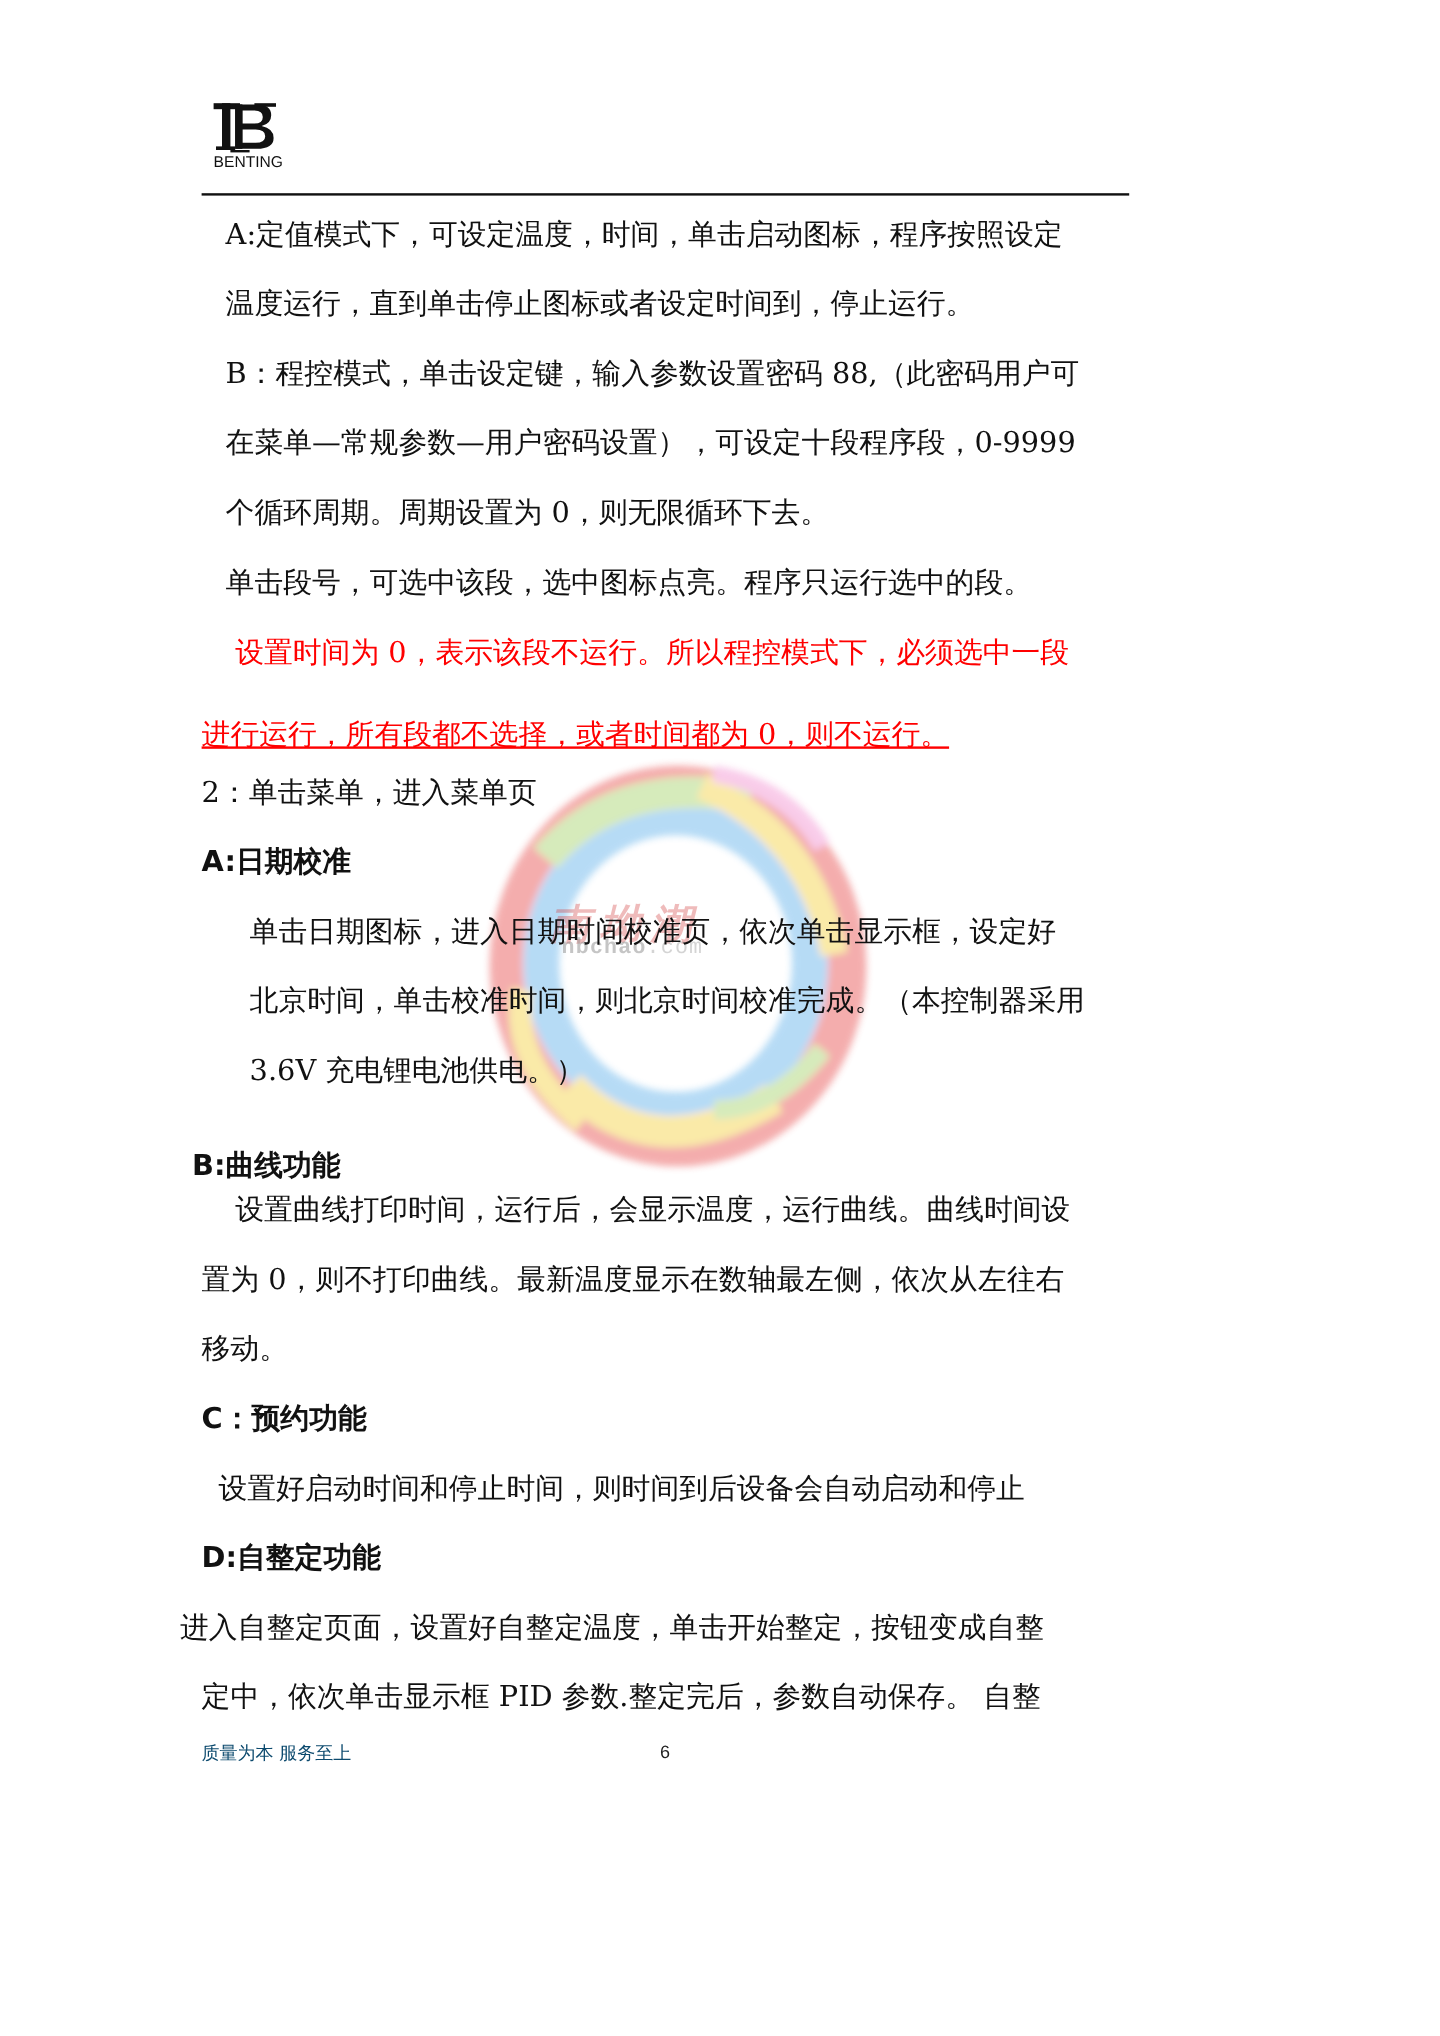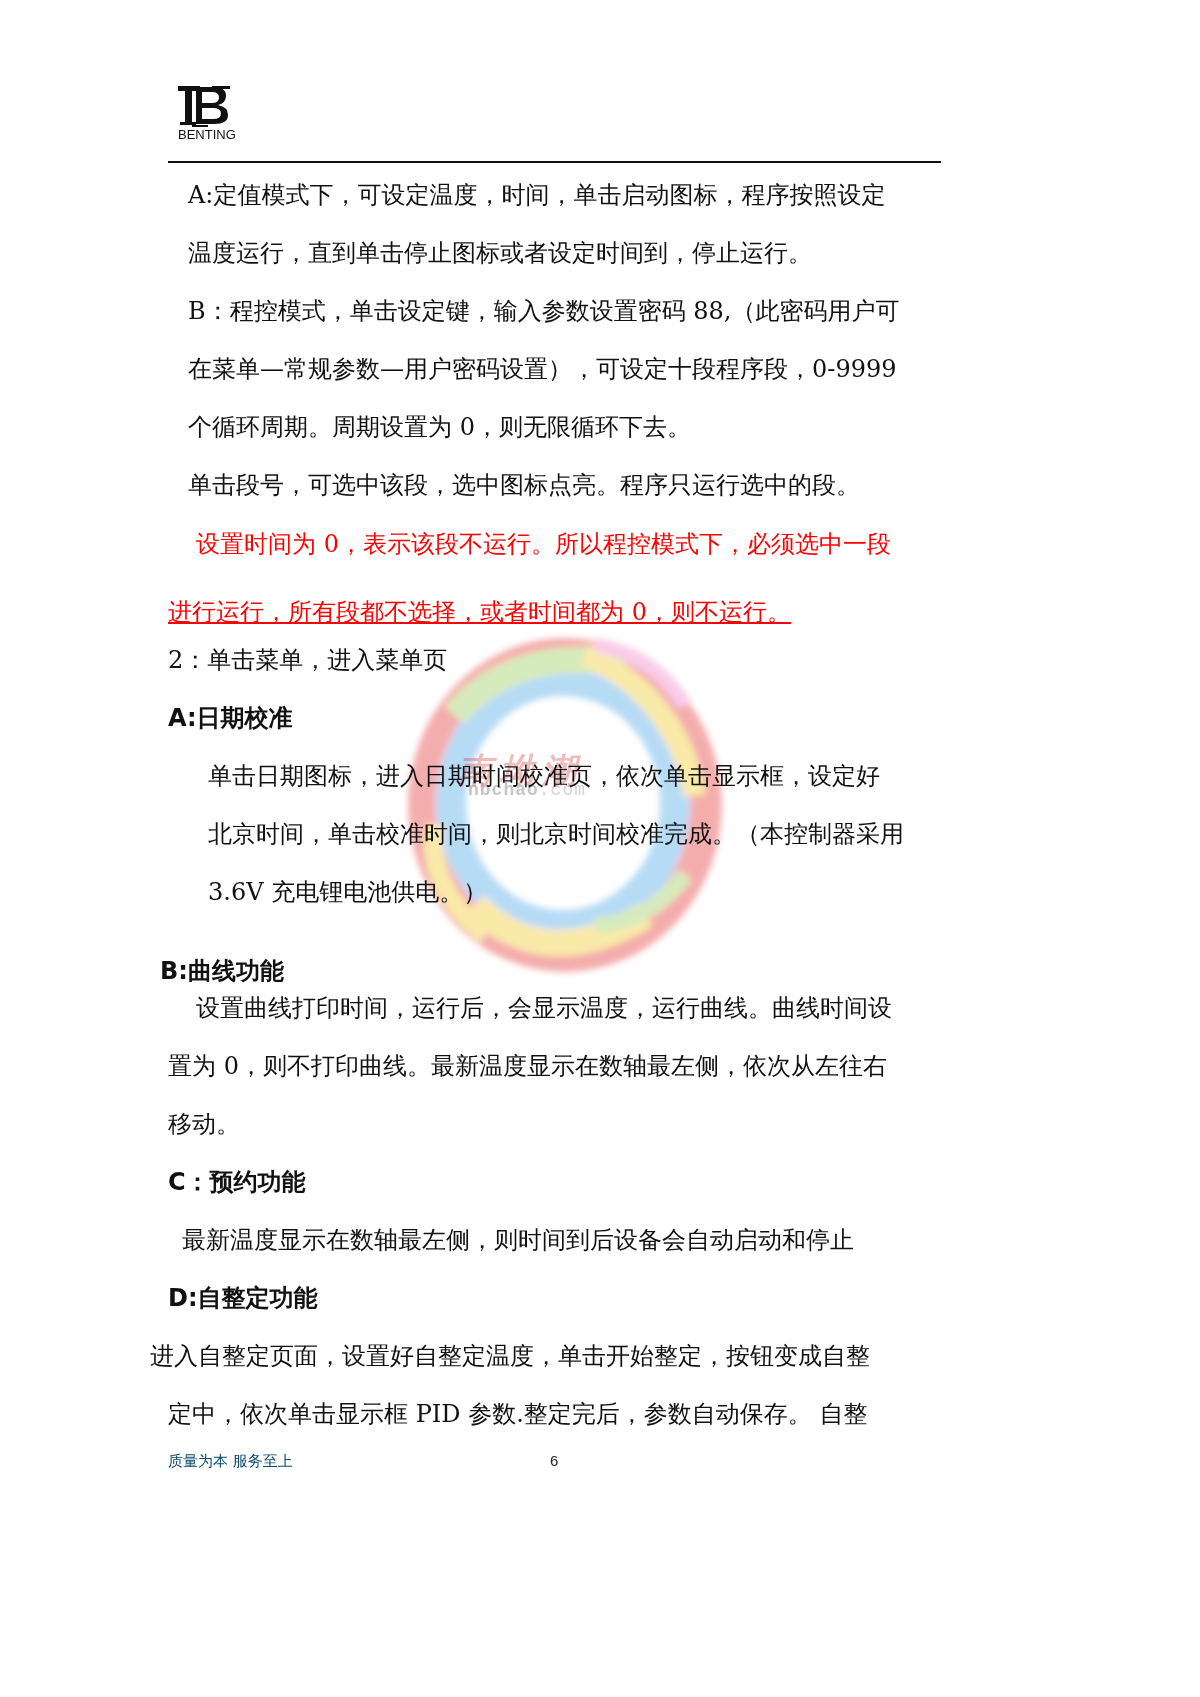--- a/index.html
+++ b/index.html
@@ -90,21 +90,21 @@
   <div class="line" style="left:208px; top:761px;">单击日期图标，进入日期时间校准页，依次单击显示框，设定好</div>
   <div class="line" style="left:208px; top:819px;">北京时间，单击校准时间，则北京时间校准完成。（本控制器采用</div>
   <div class="line" style="left:208px; top:877px;">3.6V 充电锂电池供电。）</div>
 
   <div class="line head" style="left:160px; top:935px;margin-top:21px;">B:曲线功能</div>
   <div class="line" style="left:196px; top:993px;">设置曲线打印时间，运行后，会显示温度，运行曲线。曲线时间设</div>
   <div class="line" style="left:168px; top:1051px;">置为 0，则不打印曲线。最新温度显示在数轴最左侧，依次从左往右</div>
   <div class="line" style="left:168px; top:1109px;">移动。</div>
 
   <div class="line head" style="left:168px; top:1167px;">C：预约功能</div>
-  <div class="line" style="left:182px; top:1225px;">最新温度显示在数轴最左侧，则时间到后设备会自动启动和停止</div>
+  <div class="line" style="left:182px; top:1225px;">设置好启动时间和停止时间，则时间到后设备会自动启动和停止</div>
 
   <div class="line head" style="left:168px; top:1283px;">D:自整定功能</div>
   <div class="line" style="left:150px; top:1341px;">进入自整定页面，设置好自整定温度，单击开始整定，按钮变成自整</div>
   <div class="line" style="left:168px; top:1399px;">定中，依次单击显示框 PID 参数.整定完后，参数自动保存。 自整</div>
 
   <div class="footer-left">质量为本  服务至上</div>
   <div class="footer-page">6</div>
 </div>
 
 </body></html>

